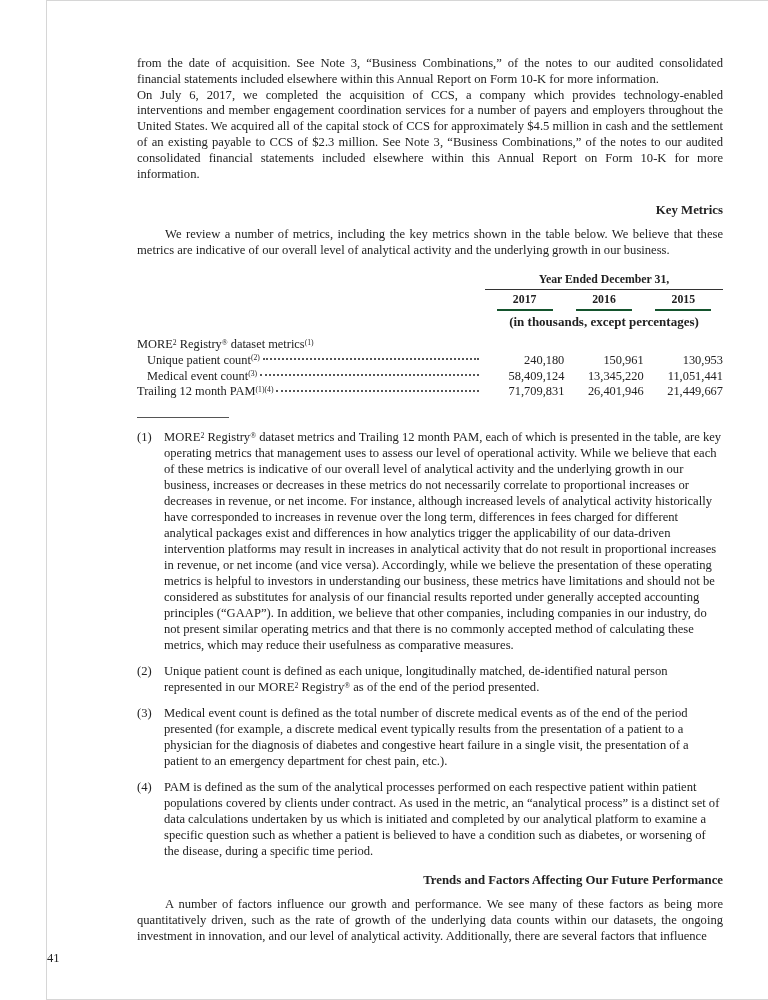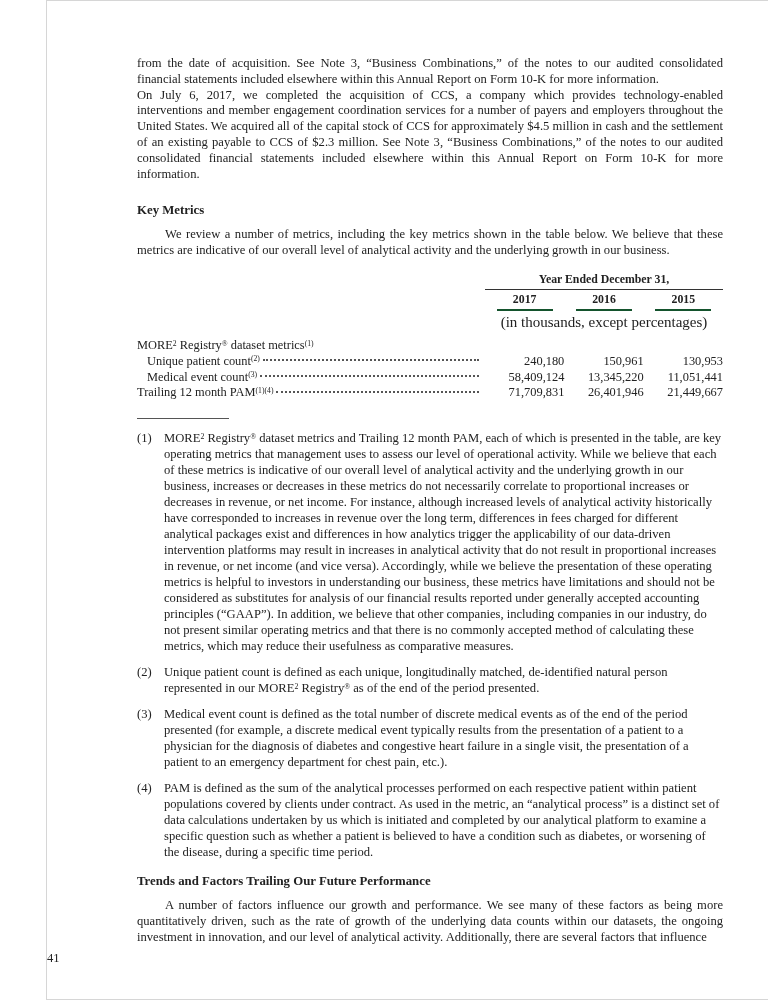--- a/index.html
+++ b/index.html
@@ -21,21 +21,21 @@
   }
   p.body {
     margin: 0;
     font-size: 12.6px;
     line-height: 15.8px;
     text-align: justify;
   }
   .indent { text-indent: 28px; }
   .mb { margin-bottom: 9px; }
   .center-head {
-    text-align: left;
+    text-align: right;
     font-weight: bold;
     font-size: 12.8px;
     line-height: 15px;
     margin: 21px 0 9px 0;
   }
   
   .mt { margin-top: 13px; font-size: 12.4px; }
   .mt-head { display: flex; }
   .mt-spacer { flex: 1; }
   .mt-cols { width: 238px; }
@@ -49,22 +49,22 @@
   .mt-years { display: flex; padding-top: 2px; }
   .mt-year { flex: 1; text-align: center; font-weight: bold; font-size: 11.8px; }
   .mt-year span {
     display: inline-block;
     min-width: 56px;
     border-bottom: 2px solid #14532d;
     padding-bottom: 2px;
   }
   .mt-units {
     text-align: center;
-    font-weight: normal;
-    font-size: 15px;
+    font-weight: bold;
+    font-size: 13px;
     padding-top: 3px;
   }
   .mt-rows { margin-top: 7px; }
   .mt-row { display: flex; align-items: center; line-height: 15.8px; }
   .mt-label { white-space: nowrap; }
   .ind2 { padding-left: 10px; }
   .mt-leader {
     flex: 1;
     border-bottom: 2px dotted #555;
     margin: 0 6px 3px 3px;
@@ -190,20 +190,20 @@
     <div class="footnote">
       <div class="fn-num">(3)</div>
       <div class="fn-text">Medical event count is defined as the total number of discrete medical events as of the end of the period presented (for example, a discrete medical event typically results from the presentation of a patient to a physician for the diagnosis of diabetes and congestive heart failure in a single visit, the presentation of a patient to an emergency department for chest pain, etc.).</div>
     </div>
 
     <div class="footnote">
       <div class="fn-num">(4)</div>
       <div class="fn-text">PAM is defined as the sum of the analytical processes performed on each respective patient within patient populations covered by clients under contract. As used in the metric, an “analytical process” is a distinct set of data calculations undertaken by us which is initiated and completed by our analytical platform to examine a specific question such as whether a patient is believed to have a condition such as diabetes, or worsening of the disease, during a specific time period.</div>
     </div>
 
-    <div class="center-head" style="margin-top:14px;">Trends and Factors Trailing Our Future Performance</div>
+    <div class="center-head" style="margin-top:14px;">Trends and Factors Affecting Our Future Performance</div>
 
     <p class="body indent">A number of factors influence our growth and performance. We see many of these factors as being more quantitatively driven, such as the rate of growth of the underlying data counts within our datasets, the ongoing investment in innovation, and our level of analytical activity. Additionally, there are several factors that influence</p>
 
   </div>
 
   <div class="page-number">41</div>
 </div>
 
 </body></html>

